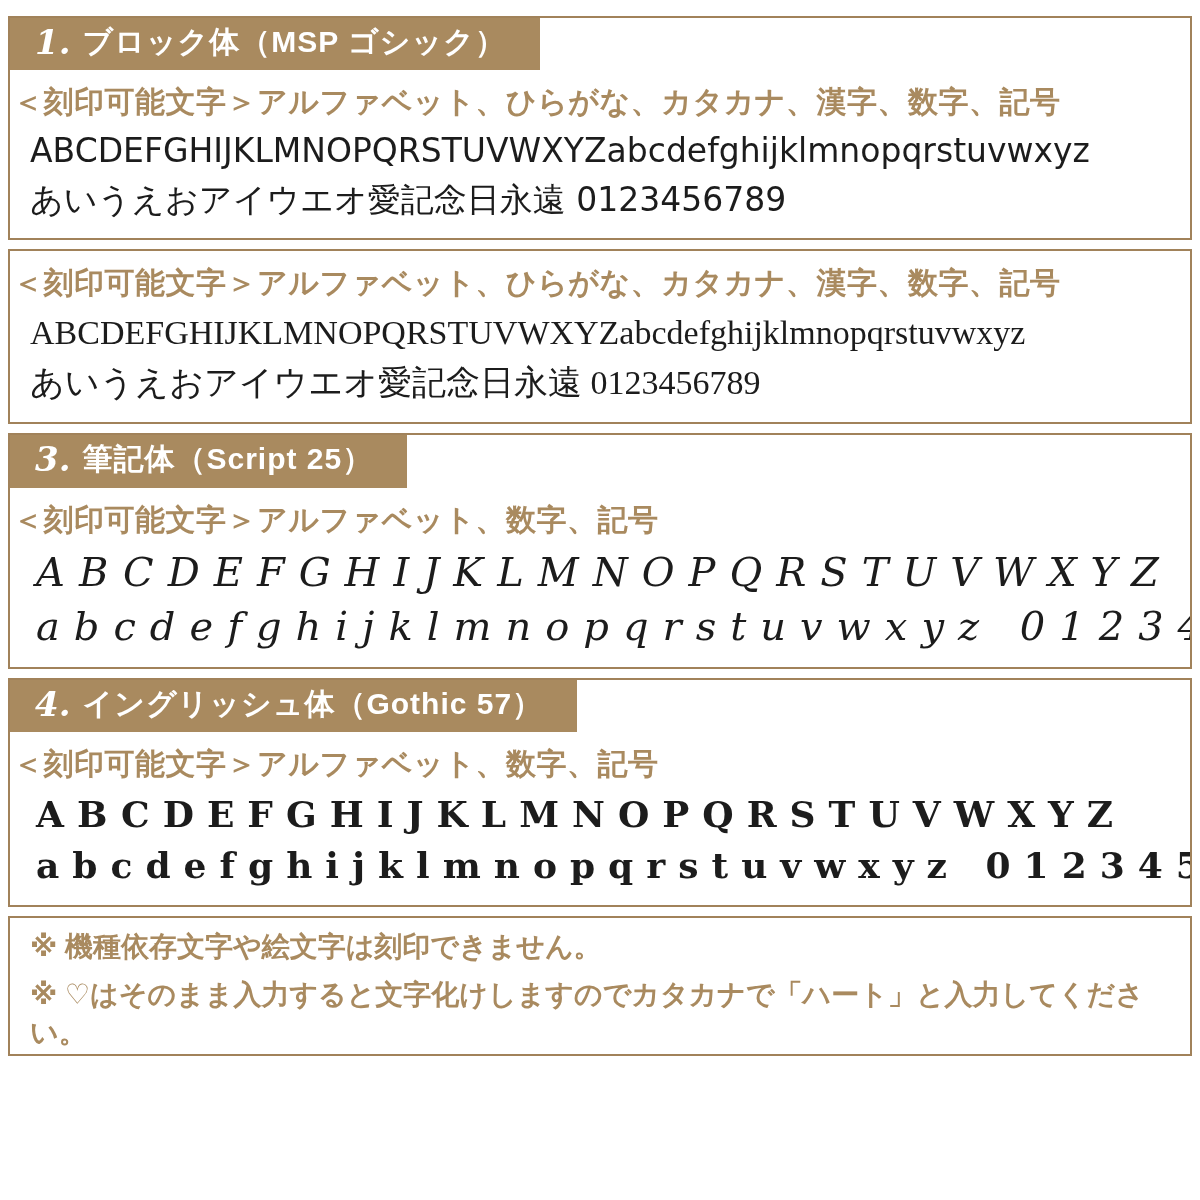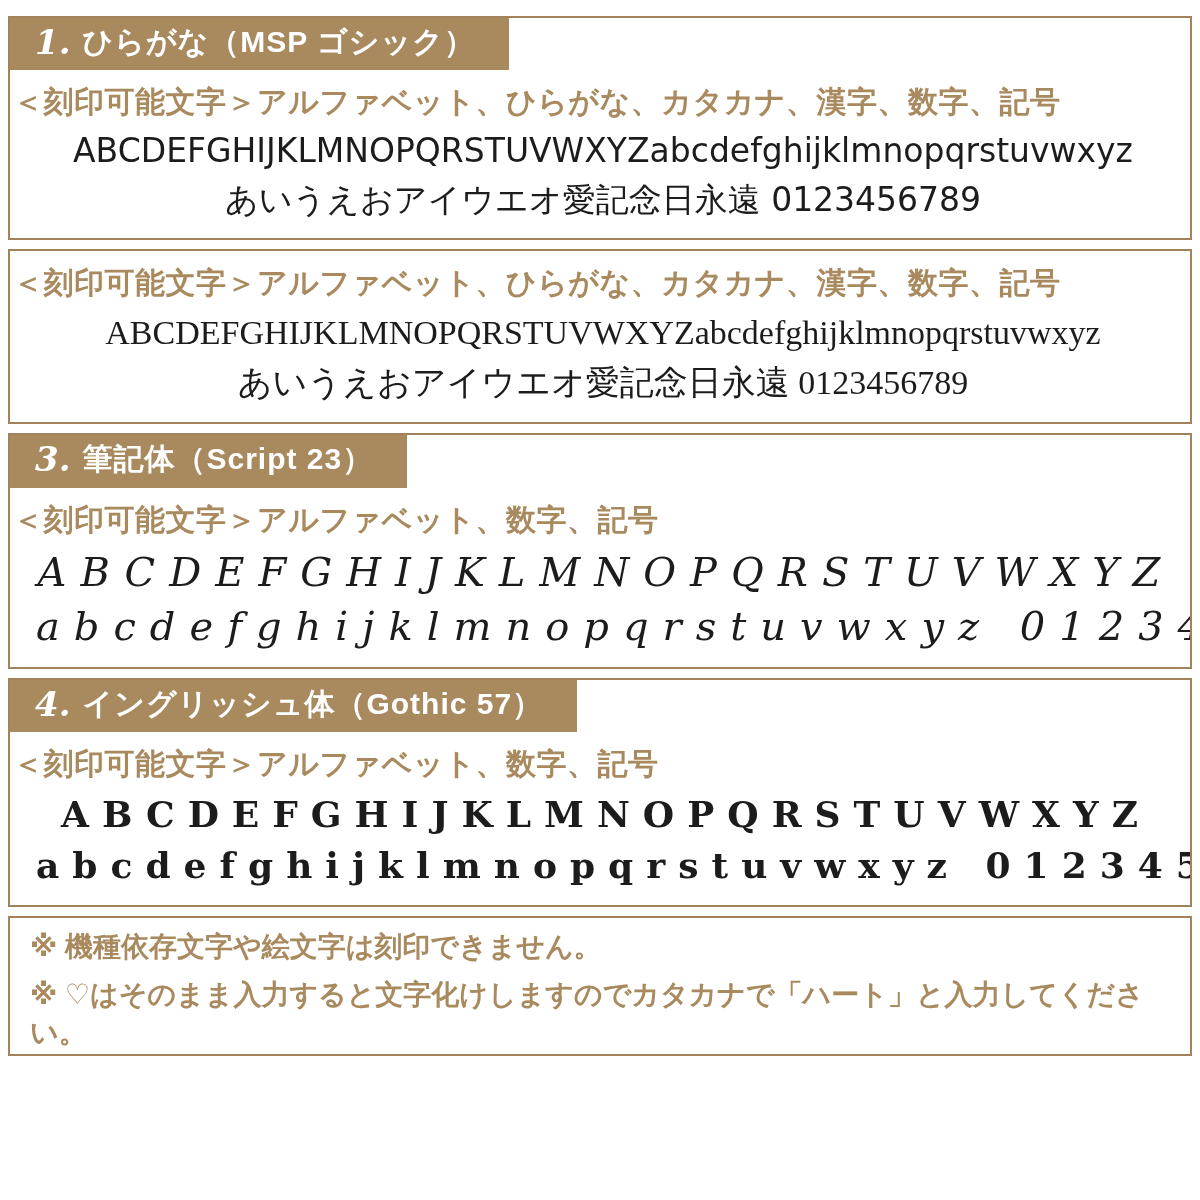--- a/index.html
+++ b/index.html
@@ -62,21 +62,20 @@
     color: var(--brown);
     font-weight: bold;
     font-size: 30px;
     margin: 12px 14px 6px 3px;
     letter-spacing: 0.5px;
   }
   .sample {
     color: var(--ink);
     margin: 0 14px 4px 20px;
     white-space: nowrap;
-    text-align: center;
   }
   .sample:last-child { margin-bottom: 16px; }
 
   
   .gothic { font-family: "DejaVu Sans", "Liberation Sans", sans-serif; font-size: 33px; line-height: 1.35; }
 
   
   .mincho { font-family: "Liberation Serif", "DejaVu Serif", serif; font-size: 34px; line-height: 1.35; }
 
   
@@ -108,36 +107,36 @@
   }
 </style>
 </head>
 <body>
 
 <div class="page">
 
 
   <section class="box">
     <div class="box-header">
-      <span class="num">1.</span><span class="hname">ひらがな（MSP ゴシック）</span>
+      <span class="num">1.</span><span class="hname">ブロック体（MSP ゴシック）</span>
     </div>
     <p class="allowed">＜刻印可能文字＞アルファベット、ひらがな、カタカナ、漢字、数字、記号</p>
     <p class="sample gothic">ABCDEFGHIJKLMNOPQRSTUVWXYZabcdefghijklmnopqrstuvwxyz</p>
     <p class="sample gothic">あいうえおアイウエオ愛記念日永遠 0123456789</p>
   </section>
 
   <section class="box">
     <p class="allowed">＜刻印可能文字＞アルファベット、ひらがな、カタカナ、漢字、数字、記号</p>
     <p class="sample mincho">ABCDEFGHIJKLMNOPQRSTUVWXYZabcdefghijklmnopqrstuvwxyz</p>
     <p class="sample mincho">あいうえおアイウエオ愛記念日永遠 0123456789</p>
   </section>
 
   <section class="box">
     <div class="box-header">
-      <span class="num">3.</span><span class="hname">筆記体（Script 23）</span>
+      <span class="num">3.</span><span class="hname">筆記体（Script 25）</span>
     </div>
     <p class="allowed">＜刻印可能文字＞アルファベット、数字、記号</p>
     <p class="sample script">ABCDEFGHIJKLMNOPQRSTUVWXYZ</p>
     <p class="sample script">abcdefghijklmnopqrstuvwxyz  0123456789</p>
   </section>
 
   <section class="box">
     <div class="box-header">
       <span class="num">4.</span><span class="hname">イングリッシュ体（Gothic 57）</span>
     </div>

